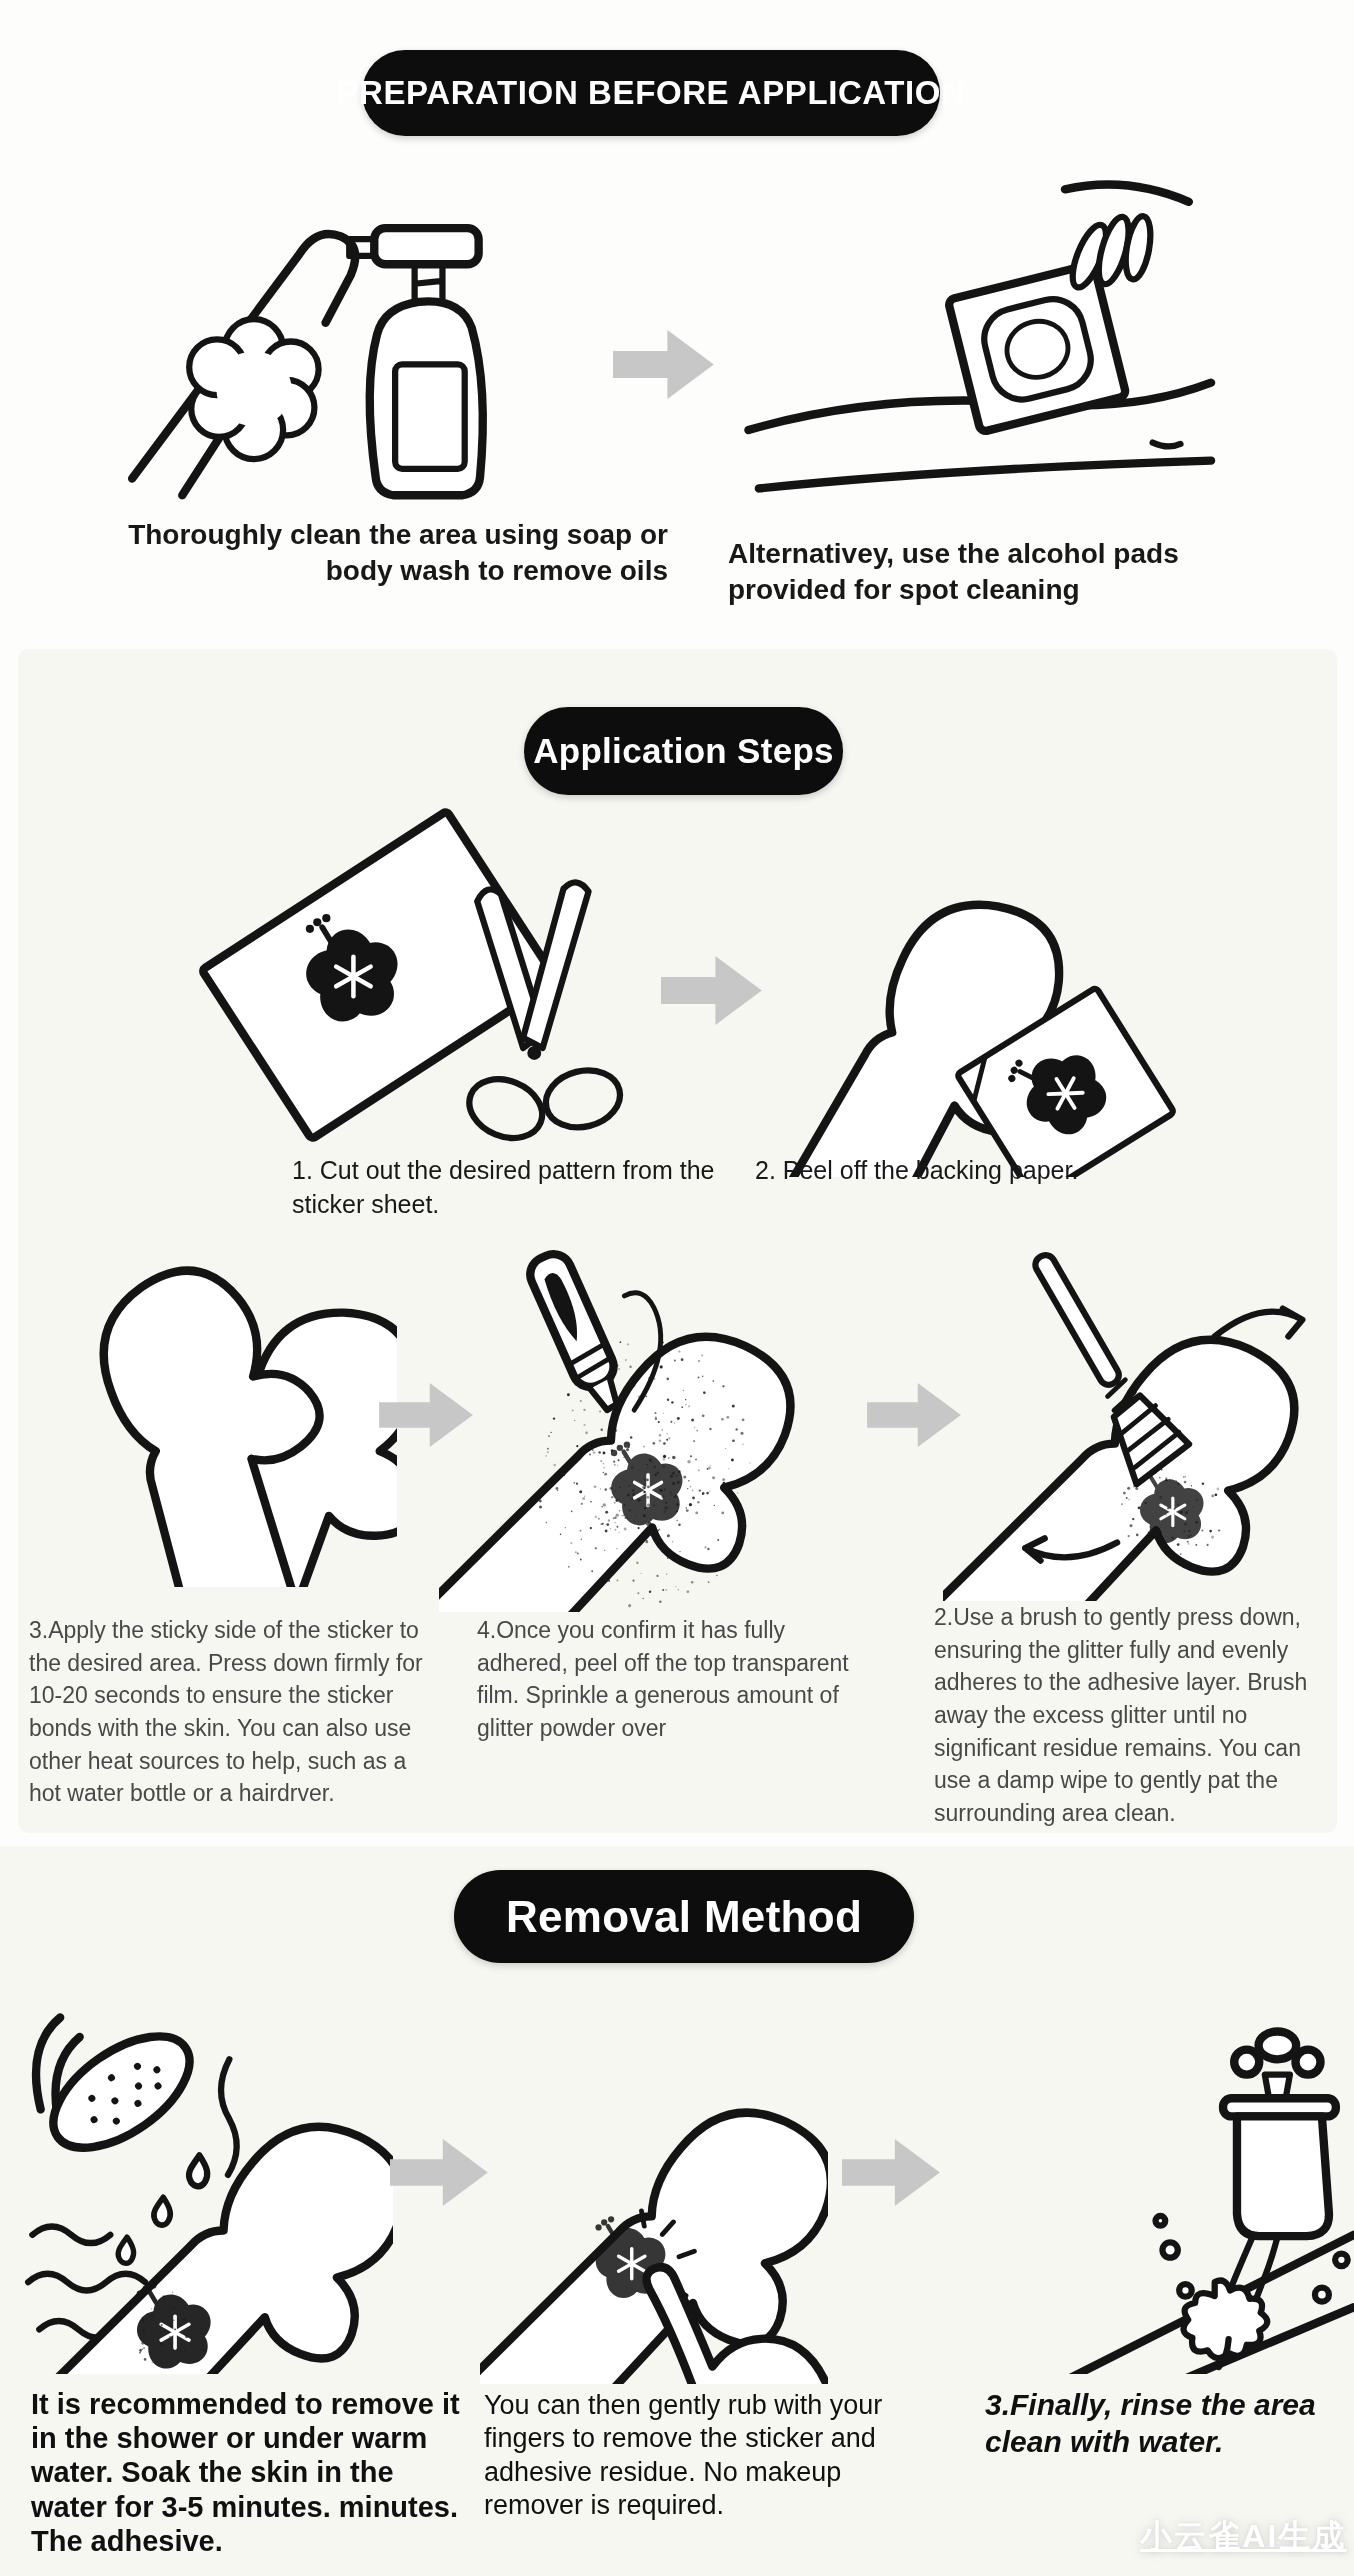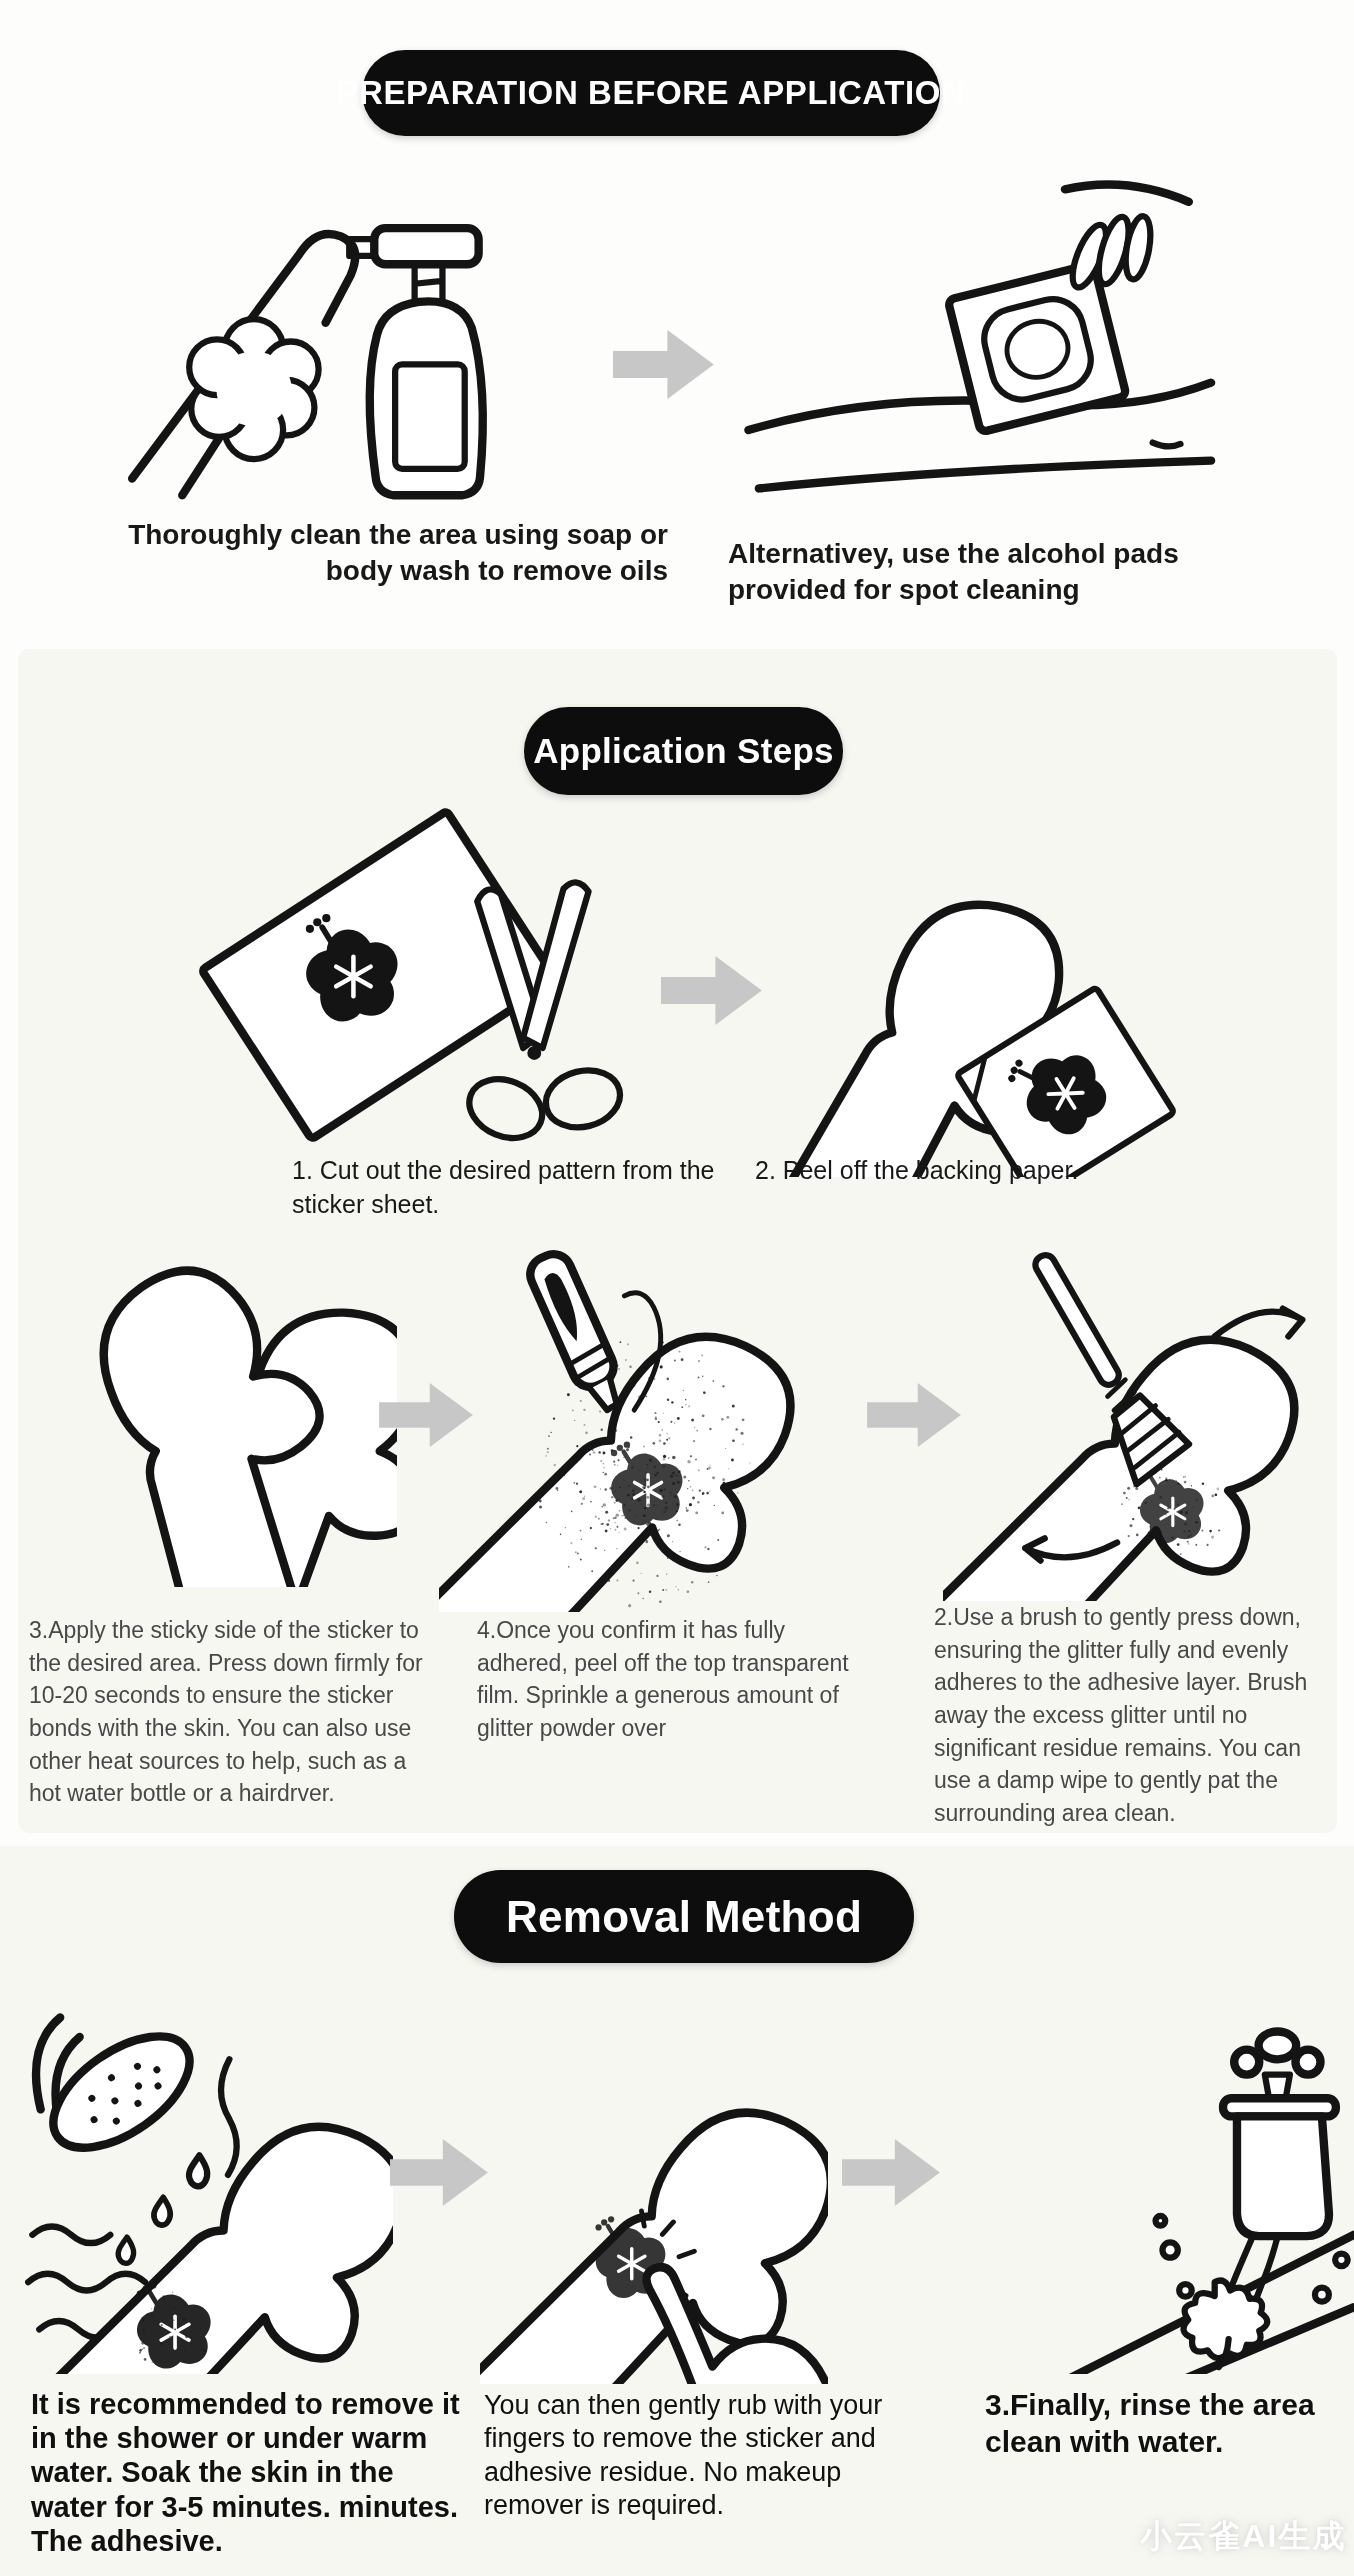--- a/index.html
+++ b/index.html
@@ -21,20 +21,21 @@
   .cap-lg{font-size:28px;font-weight:600;line-height:1.3;}
   .cap-md{font-size:25px;font-weight:400;line-height:1.34;}
   .para{font-size:23px;font-weight:400;line-height:1.42;color:#484848;}
   .cap-b1{font-size:29px;font-weight:600;line-height:1.18;color:#101010;}
   .cap-b2{font-size:27px;font-weight:500;line-height:1.24;color:#101010;}
   .cap-b3{font-size:30px;font-weight:700;line-height:1.22;color:#101010;}
   .center{text-align:right;}
   .watermark{
     font-size:32px;font-weight:700;letter-spacing:2.1px;color:#ffffff;
     text-shadow:0 0 8.4px rgba(185,185,185,.65),0 0 2.1px rgba(205,205,205,.5);
+    text-decoration:underline;
   }
   
   .ln{fill:none;stroke:#141414;stroke-width:12;stroke-linecap:round;stroke-linejoin:round;}
   .ln9{fill:none;stroke:#141414;stroke-width:9;stroke-linecap:round;stroke-linejoin:round;}
   .ln7{fill:none;stroke:#141414;stroke-width:7;stroke-linecap:round;stroke-linejoin:round;}
   .fw{fill:#ffffff;stroke:#141414;stroke-width:12;stroke-linecap:round;stroke-linejoin:round;}
   .fw9{fill:#ffffff;stroke:#141414;stroke-width:9;stroke-linecap:round;stroke-linejoin:round;}
   .fb{fill:#141414;stroke:none;}
   .arrow{fill:#c7c7c7;}
 </style>
@@ -712,18 +713,18 @@
     <circle cx="296" cy="352" r="11" class="fw9"></circle>
       <circle cx="318" cy="410" r="9" class="fw9"></circle>
     <circle cx="514" cy="416" r="10" class="fw9"></circle>
       <circle cx="542" cy="366" r="9" class="fw9"></circle>
     <circle cx="282" cy="310" r="7" class="fw9"></circle>
     <path class="ln9" d="M380,480 q-2,26 -14,40"></path>
   </svg>
 
   <div class="abs cap cap-b1" style="left:31px;top:2387px;width:432px;">It is recommended to remove it in the shower or under warm water. Soak the skin in the  water for 3-5 minutes. minutes. The adhesive.</div>
   <div class="abs cap cap-b2" style="left:484px;top:2389px;width:456px;">You can then gently rub with your fingers to remove the sticker and adhesive residue.  No makeup remover is required.</div>
-  <div class="abs cap cap-b3" style="left:985px;top:2387px;width:362px;">3.Finally, rinse the area clean with water.</div>
+  <div class="abs cap cap-b3" style="left:985px;top:2387px;width:362px;font-style:italic;">3.Finally, rinse the area clean with water.</div>
 
   <div class="abs watermark" style="left:1140px;top:2515px;">小云雀AI生成</div>
 
 </div>
 
 
 </body></html>

